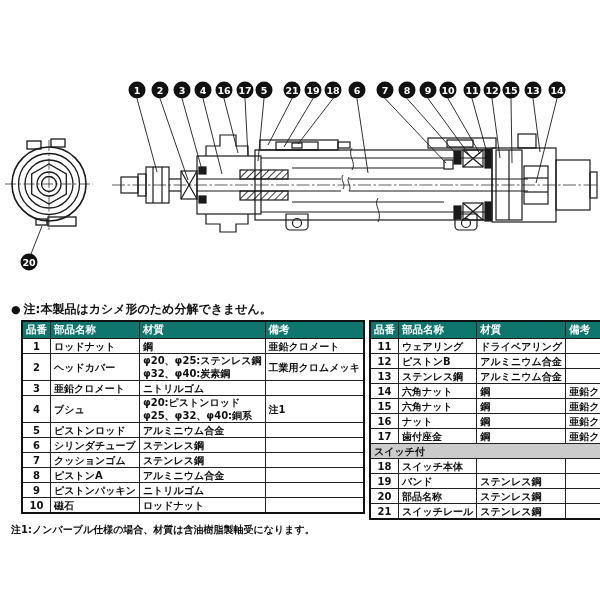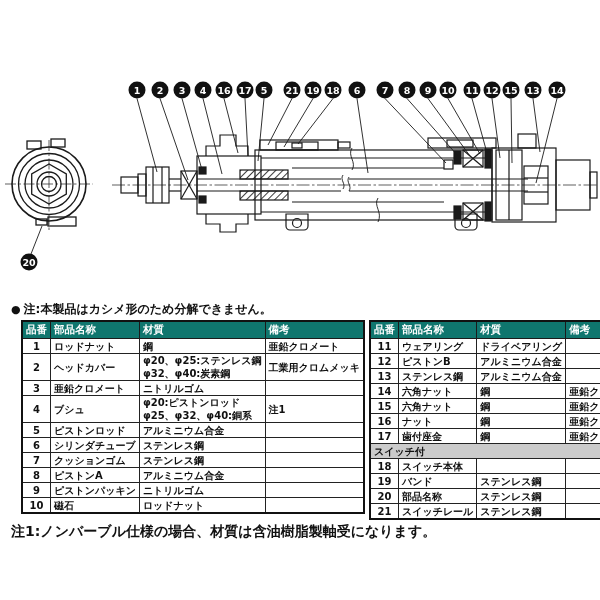--- a/index.html
+++ b/index.html
@@ -21,21 +21,21 @@
     white-space:nowrap;overflow:hidden;
   }
   table.parts td{
     border:1px solid #222;font-size:10px;font-weight:bold;color:#111;
     padding:0 3px;height:14px;line-height:1.3;white-space:nowrap;overflow:hidden;
     vertical-align:middle;background:#fff;
   }
   table.parts td.c-no{text-align:center;padding:0 1px;}
   table.parts td.section{background:#cbcbcb;}
   .footnote{
-    position:absolute;left:11px;top:523px;font-size:14px;font-weight:bold;
+    position:absolute;left:11px;top:523px;font-size:10px;font-weight:bold;
     color:#111;white-space:nowrap;
   }
 </style>
 </head>
 <body>
 
 <svg class="diagram" width="600" height="296" viewBox="0 0 600 296">
   <defs>
     <pattern id="hatch" width="5" height="5" patternUnits="userSpaceOnUse" patternTransform="rotate(45)">
       <line x1="0" y1="0" x2="0" y2="5" stroke="#1a1a1a" stroke-width="1.7"></line>

